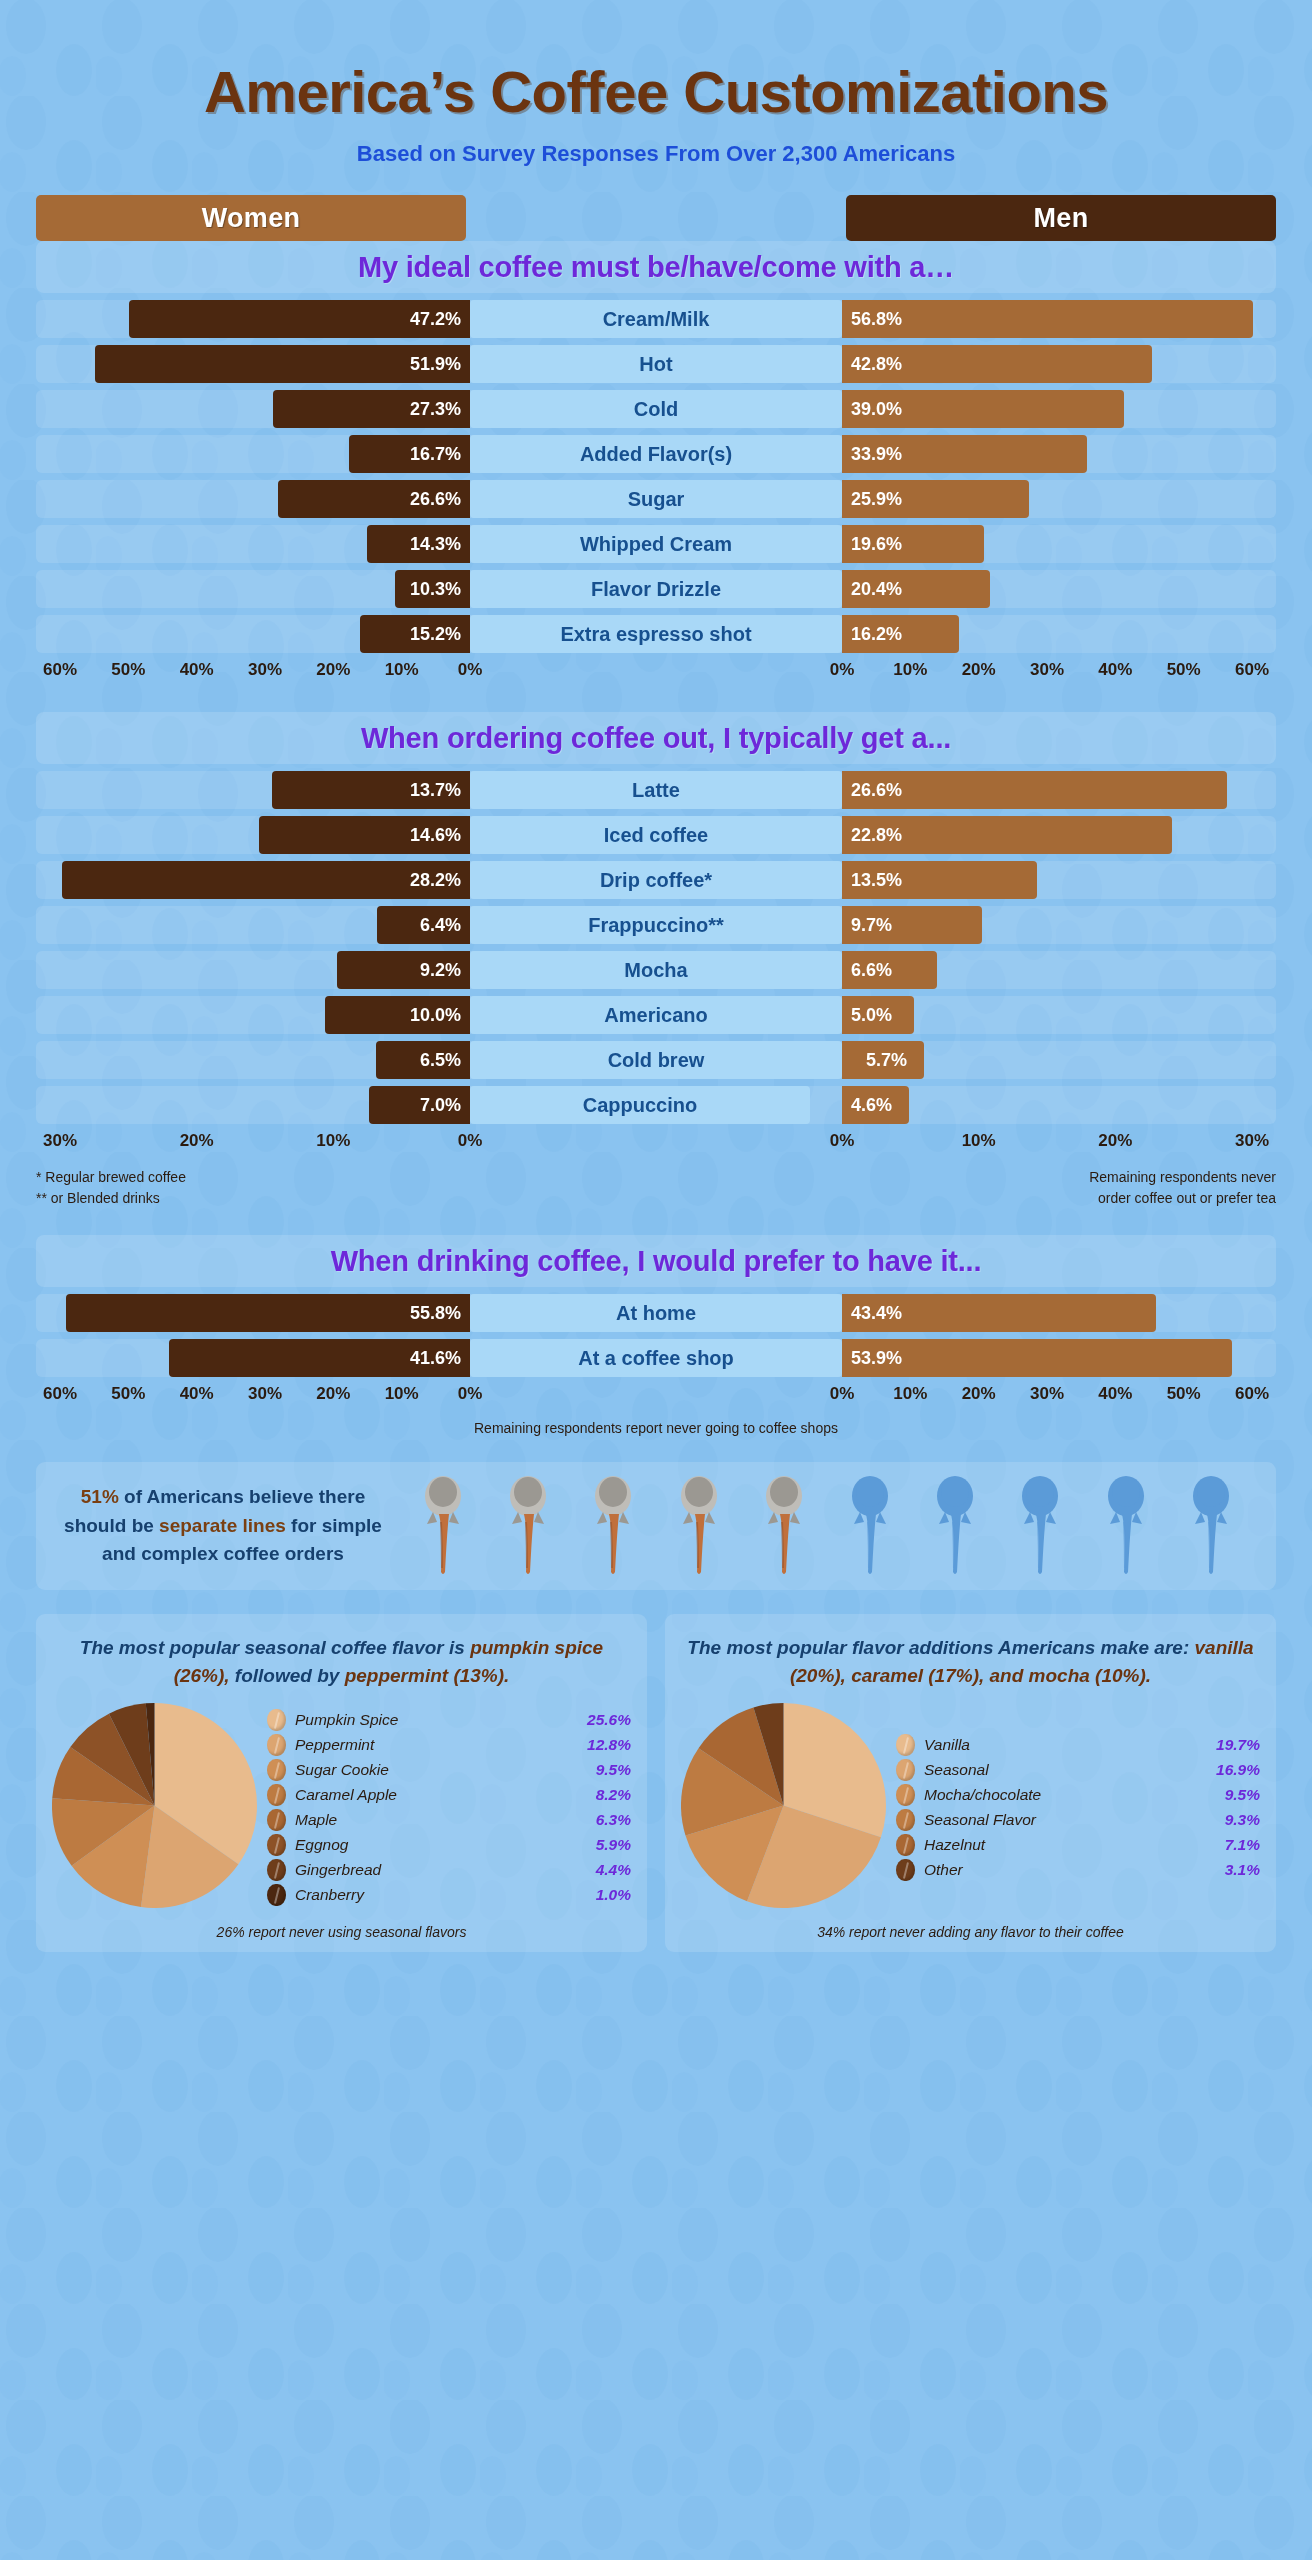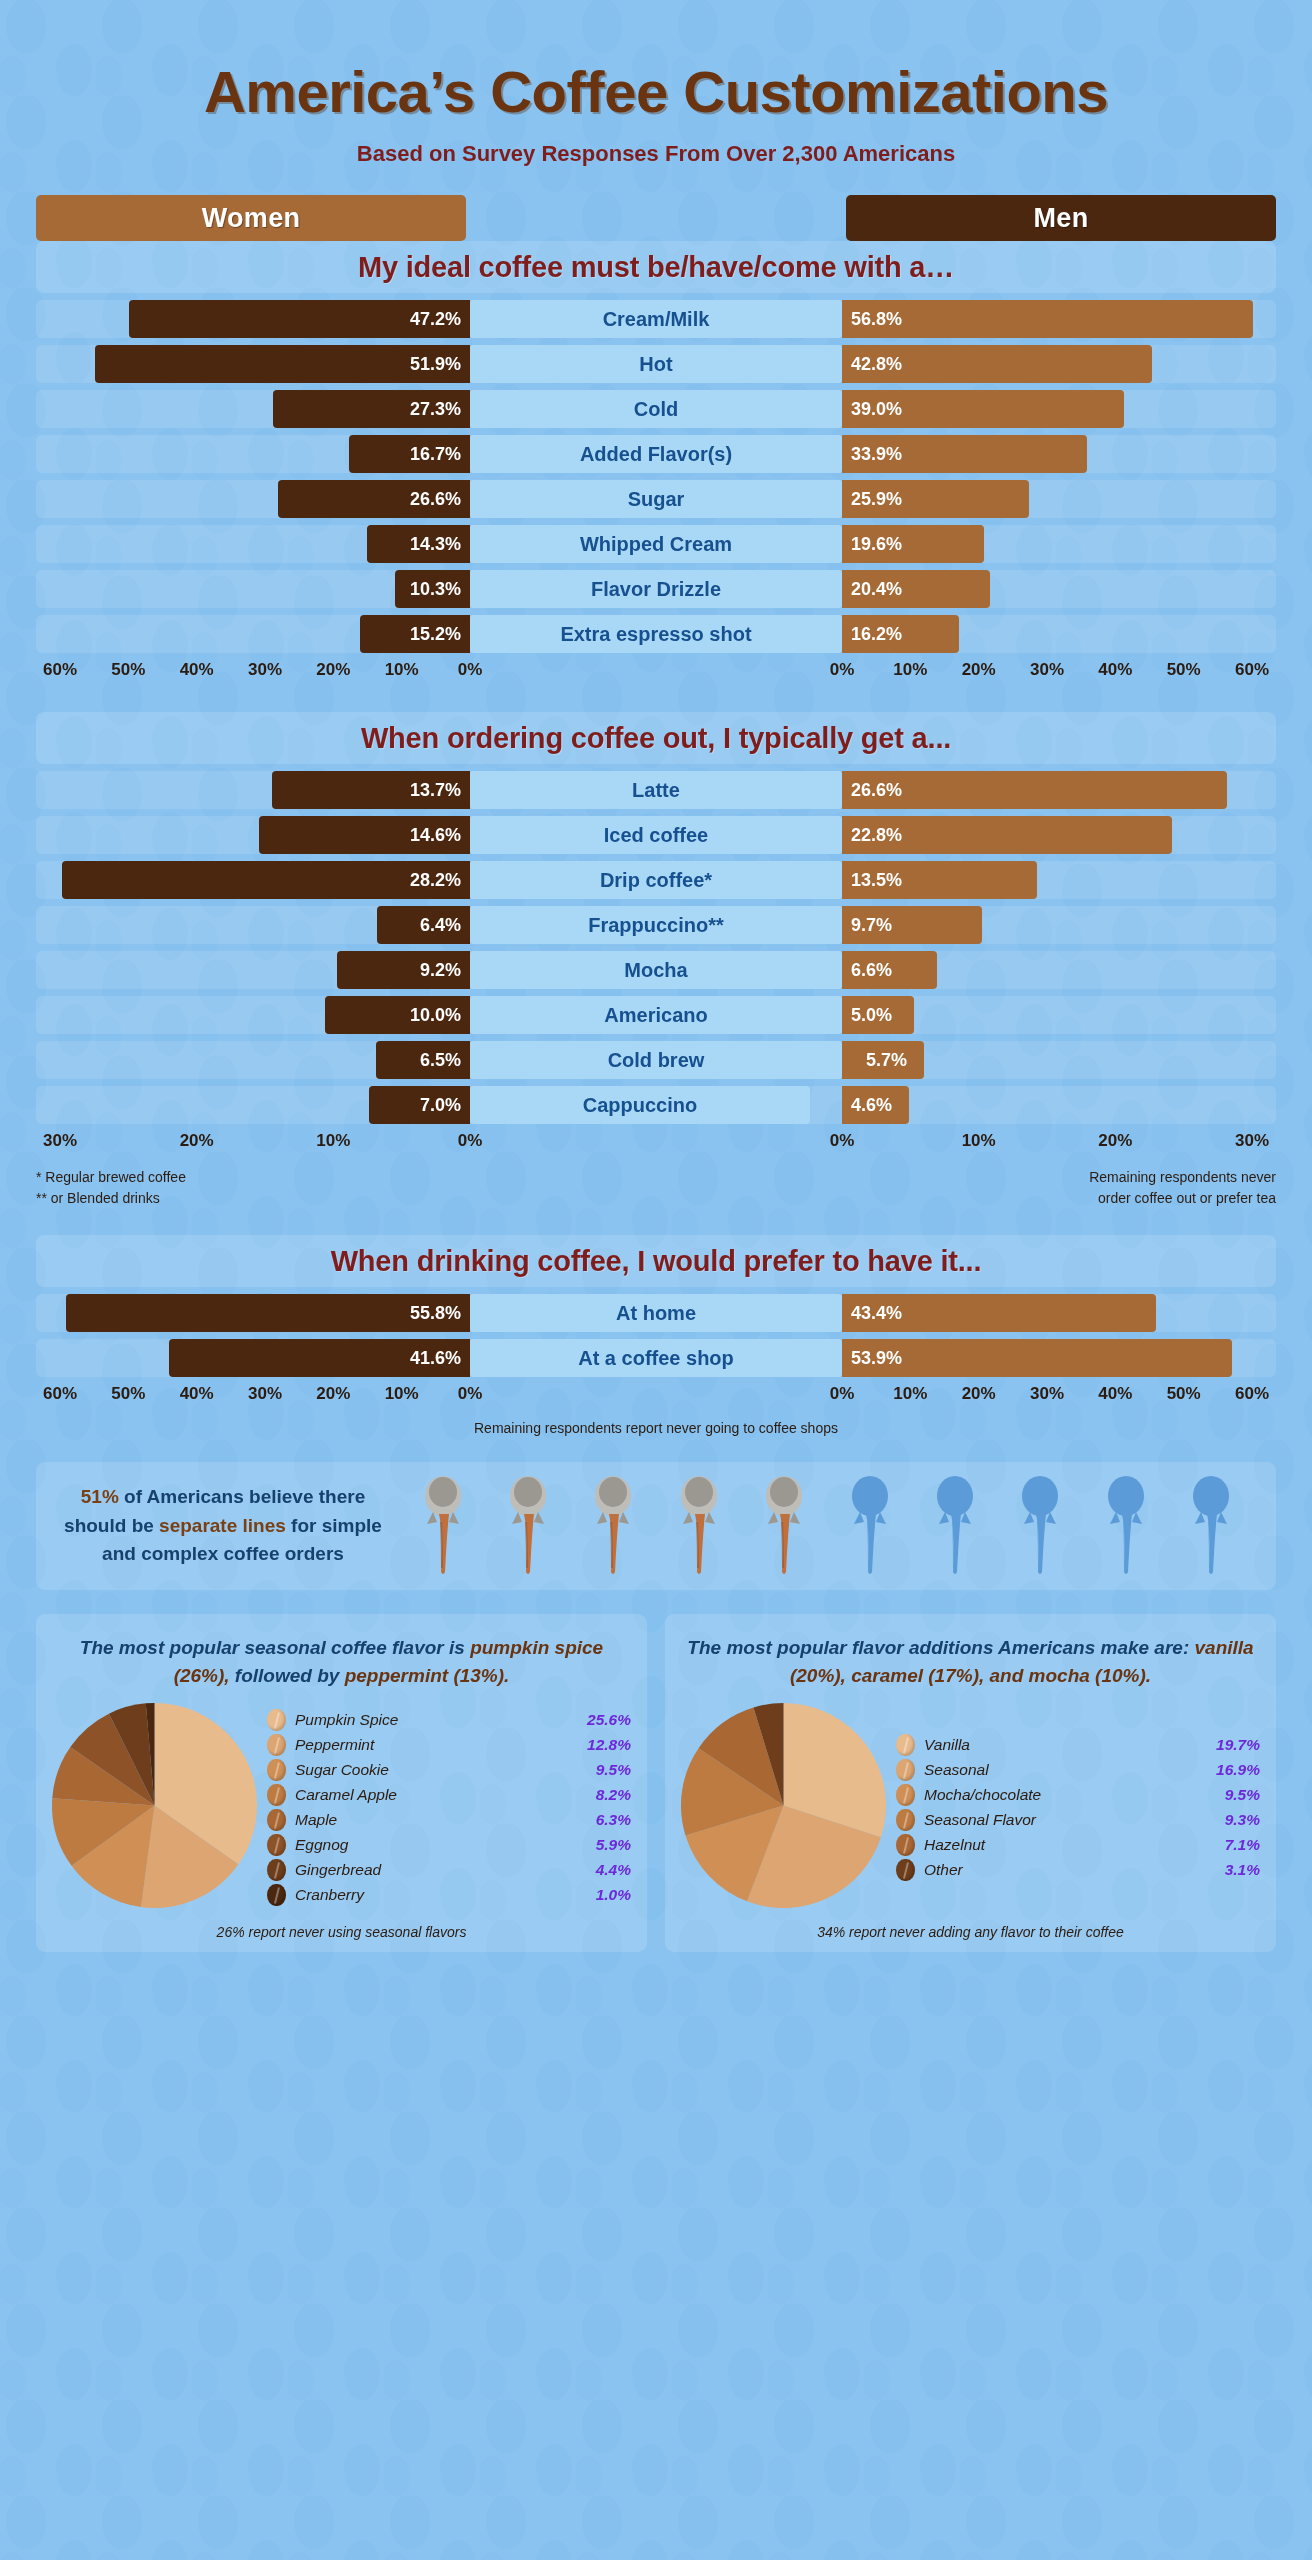--- a/index.html
+++ b/index.html
@@ -12,34 +12,34 @@
   #bg-pattern { position:absolute; inset:0; z-index:0; opacity:.5; }
 
   .wrap { position: relative; z-index: 2; width:1312px; }
 
   
   .title {
     text-align:center; color:#6b3410;
     font-size:58px; font-weight:bold; letter-spacing:-.5px;
     padding-top:58px; text-shadow: 2px 2px 0 rgba(80,40,12,.35);
   }
-  .subtitle { text-align:center; color:#7f1d1d; font-size:22px; font-weight:bold; margin-top:16px; }
+  .subtitle { text-align:center; color:#1d4ed8; font-size:22px; font-weight:bold; margin-top:16px; }
 
   
   .pills { display:flex; justify-content:space-between; padding:0 36px; margin-top:28px; position:relative; }
   .pill { width:430px; height:46px; border-radius:5px; display:flex; align-items:center; justify-content:center;
           color:#fff; font-size:27px; font-weight:bold; letter-spacing:.3px; text-shadow:1px 1px 1px rgba(0,0,0,.35); }
   .pill.men { background:#4b2710; }
   .pill.women { background:#a56a36; }
 
   
   .section { margin:0 36px; position:relative; }
   .sec-head { background:rgba(255,255,255,.14); border-radius:8px; height:52px;
               display:flex; align-items:center; justify-content:center; margin-bottom:7px; }
-  .sec-head span { color:#7f1d1d; font-size:29px; font-weight:bold; letter-spacing:-.2px;
+  .sec-head span { color:#6d28d9; font-size:29px; font-weight:bold; letter-spacing:-.2px;
                    text-shadow:1px 1px 0 rgba(255,255,255,.25); }
 
   .row { position:relative; height:38px; margin-bottom:7px; }
   .row .stripe { position:absolute; left:0; right:0; top:0; bottom:0;
                  background:rgba(255,255,255,.12); border-radius:6px; }
   .row .center {
     position:absolute; top:0; bottom:0; background:#a9d8f7; border-radius:4px;
     display:flex; align-items:center; justify-content:center;
     color:#17508f; font-size:20px; font-weight:bold; white-space:nowrap;
   }

